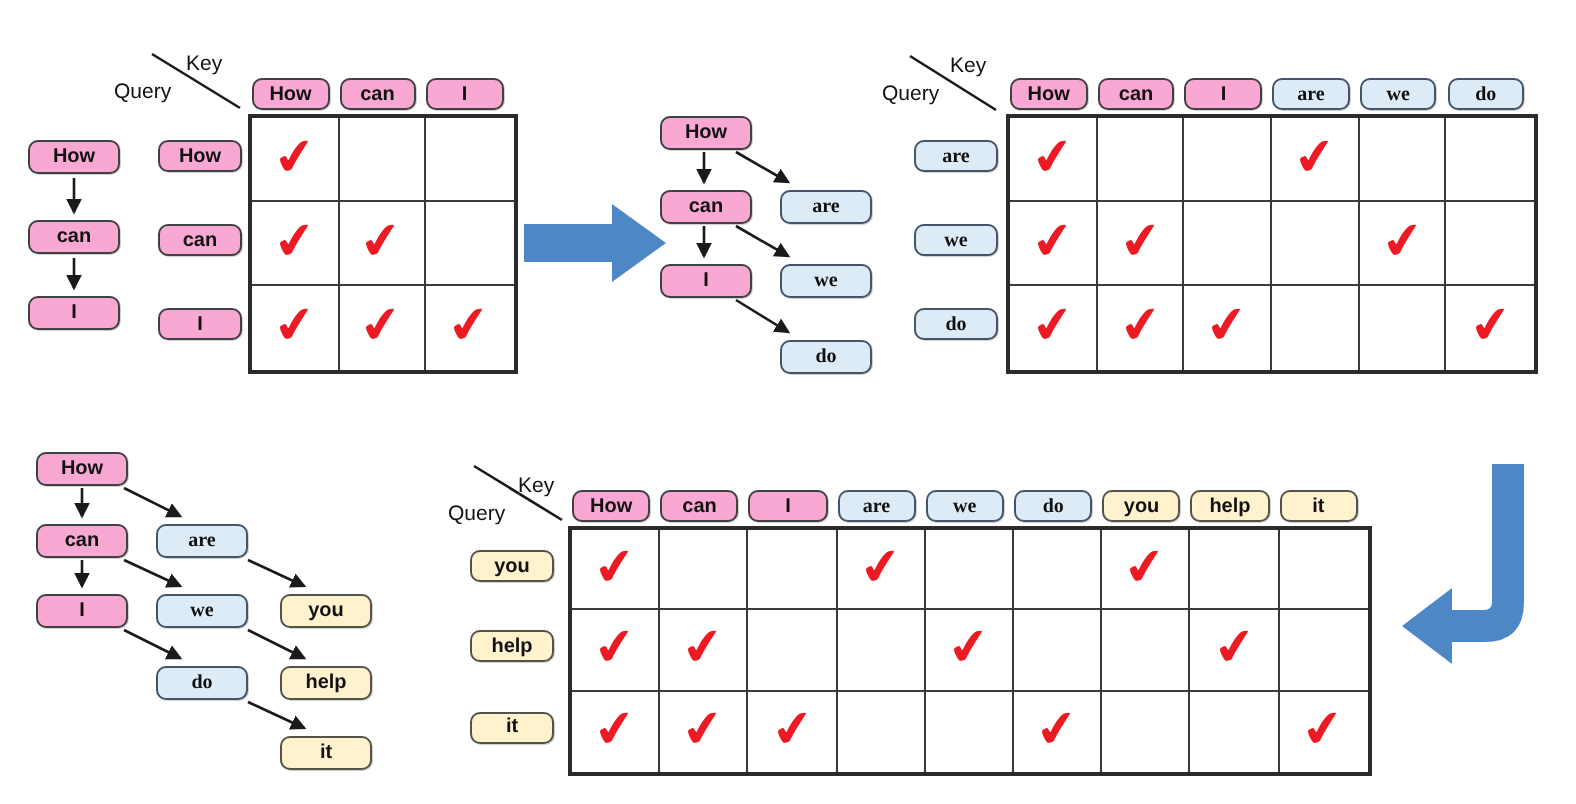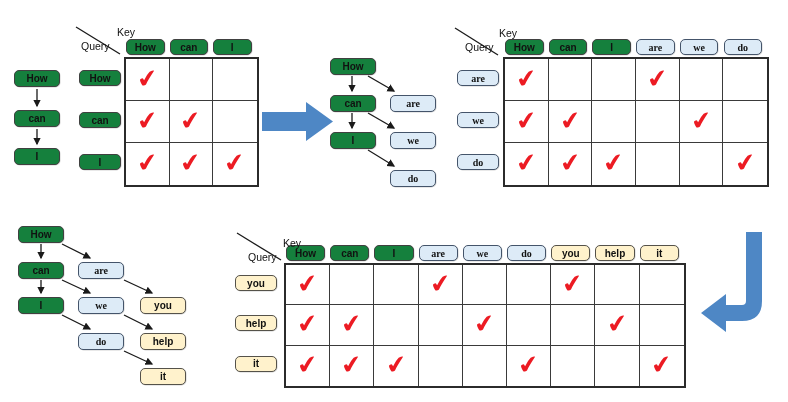--- a/index.html
+++ b/index.html
@@ -4,25 +4,25 @@
 <style>
   html,body{margin:0;padding:0;background:#fff;}
   #canvas{position:relative;width:788px;height:402px;background:#fff;overflow:hidden;
           font-family:"Liberation Sans",sans-serif;}
   #arrow-layer{position:absolute;left:0;top:0;width:788px;height:402px;pointer-events:none;}
   .region{position:absolute;left:0;top:0;width:788px;height:402px;}
   .chip{position:absolute;box-sizing:border-box;border-radius:5px;display:flex;
         align-items:center;justify-content:center;
         font:600 10px "Liberation Sans",sans-serif;color:#111;
         box-shadow:0.5px 0.5px 0 rgba(0,0,0,0.18);}
-  .c-gray{background:#15803d;border:1.4px solid #404040;justify-content:center;}
+  .c-gray{background:#f9a8d4;border:1.4px solid #404040;justify-content:center;}
   .c-blue{background:#DDEBF7;border:1.4px solid #44546A;font-family:Liberation Serif, serif;}
   .c-yellow{background:#FFF2CC;border:1.4px solid #55524A;}
   .hlabel{position:absolute;font:400 10.5px "Liberation Sans",sans-serif;color:#111;
-          white-space:nowrap;margin-left:24px;}
+          white-space:nowrap;}
   .matrix{position:absolute;box-sizing:content-box;display:grid;background:#fff;
           border:2px solid #2B2B2B;}
   .cell{box-sizing:border-box;display:flex;align-items:center;justify-content:center;
         border-right:1.2px solid #3A3A3A;border-bottom:1.2px solid #3A3A3A;}
   .cell.lastc{border-right:none;}
   .cell.lastr{border-bottom:none;}
   .check{font:700 25px "DejaVu Sans",sans-serif;color:#EC1B23;
          transform:rotate(-8deg);line-height:1;margin-top:-3px;}
 </style>
 </head>

